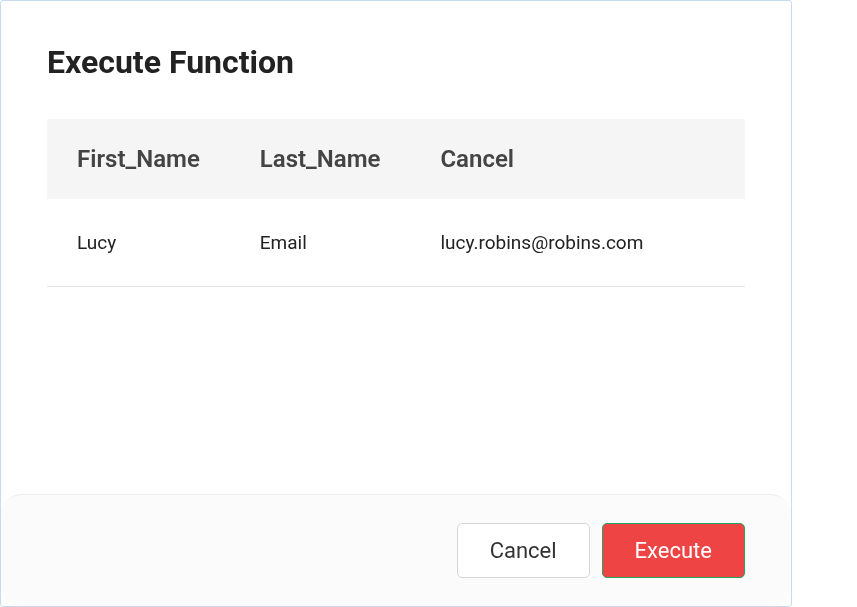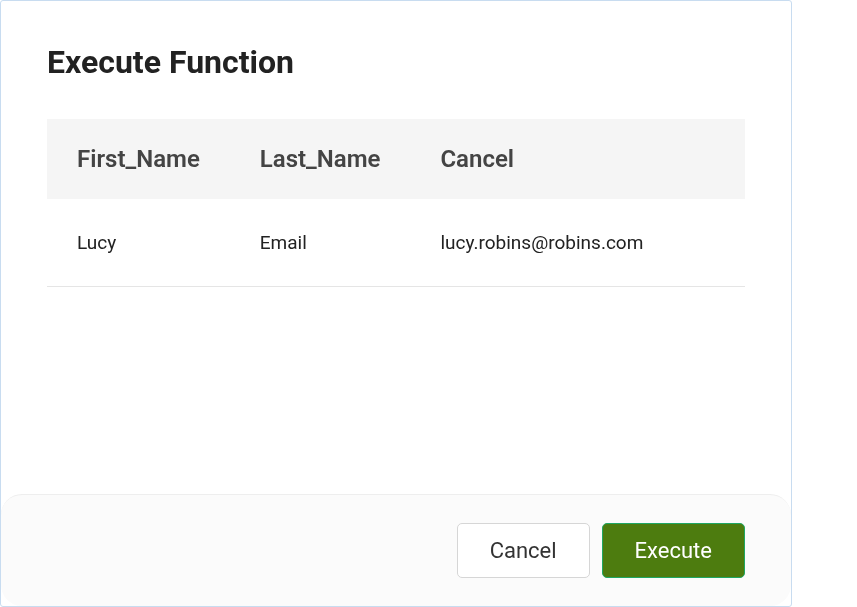--- a/index.html
+++ b/index.html
@@ -80,21 +80,21 @@
       cursor: pointer;
       border: 1px solid transparent;
       font-family: inherit;
     }
     .btn-cancel {
       background: #ffffff;
       color: #333333;
       border: 1px solid #d6d6d6;
     }
     .btn-execute {
-      background: #4d7c0f;
+      background: #ef4444;
       color: #ffffff;
       border: 1px solid #1fa763;
     }
   </style>
 </head>
 <body>
 
 <div class="dialog">
   <div class="dialog-body">
     <h1 class="dialog-title">Execute Function</h1>

